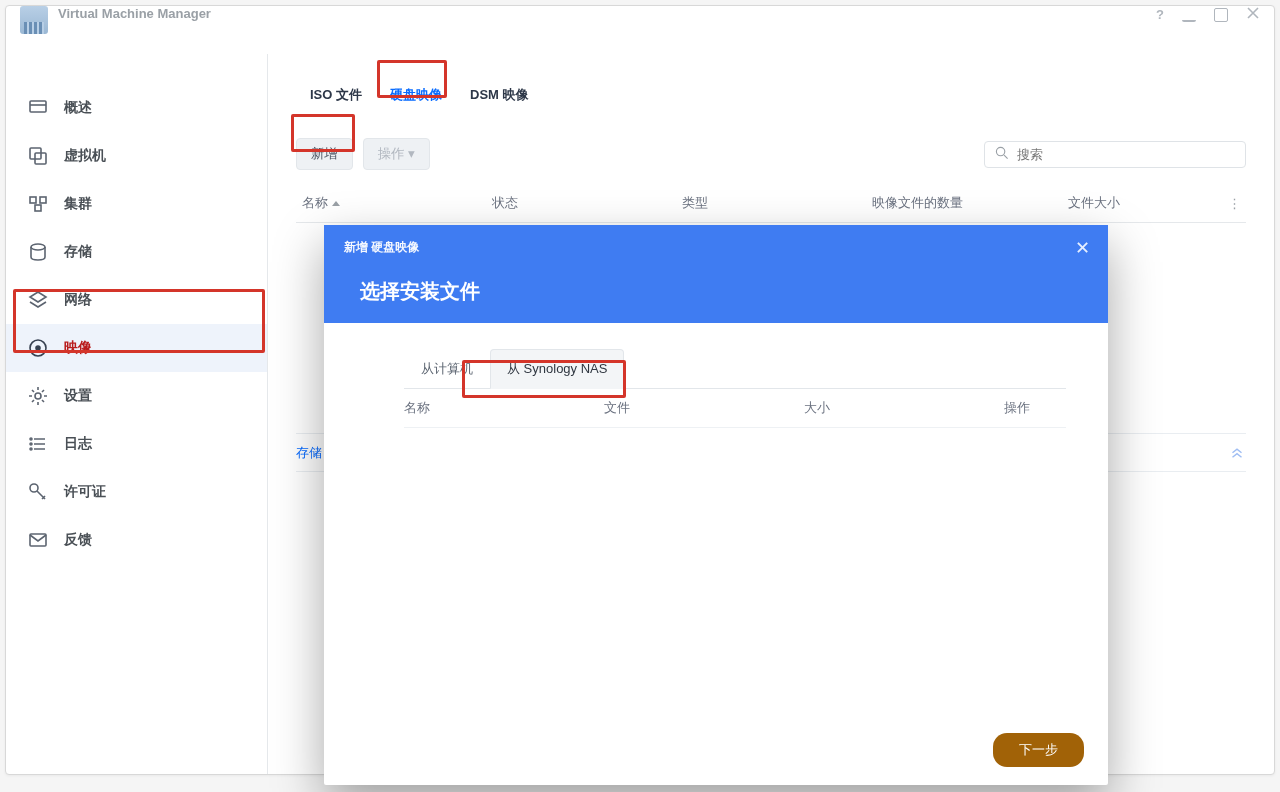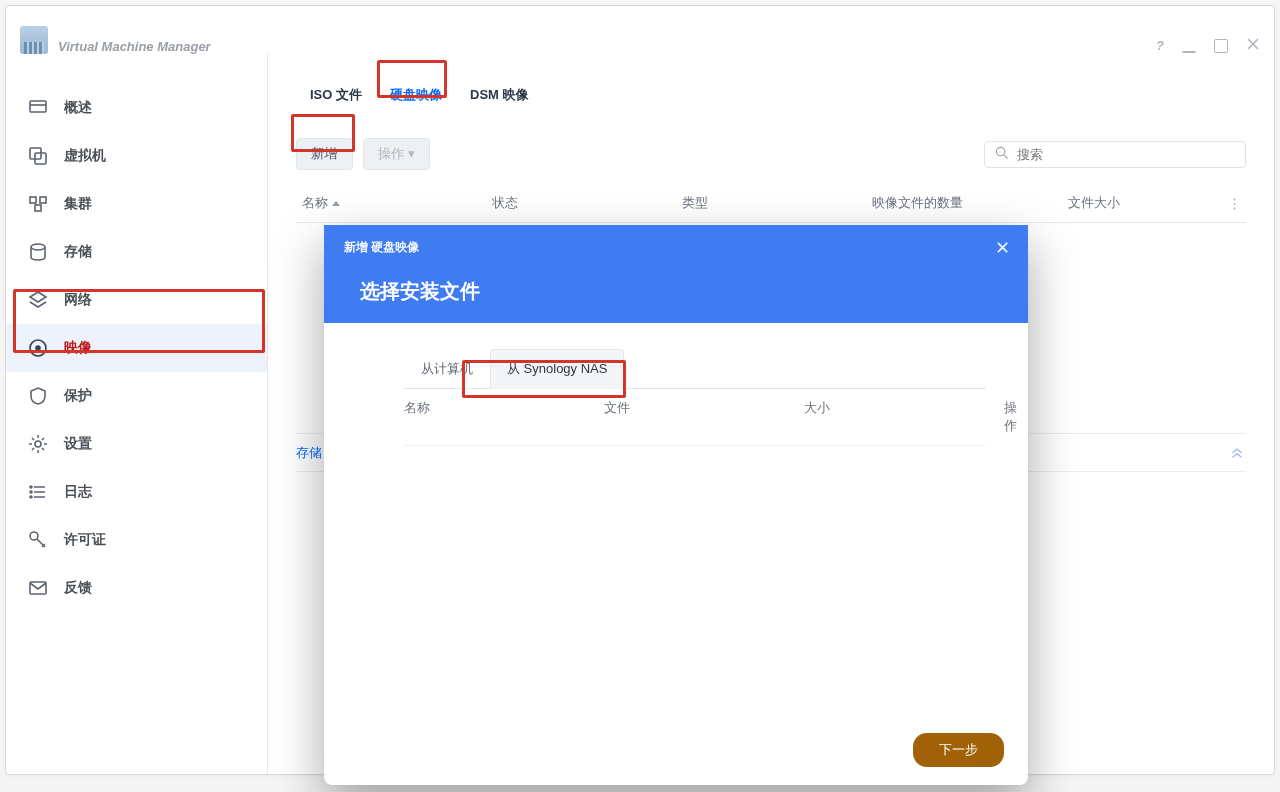--- a/index.html
+++ b/index.html
@@ -1,20 +1,20 @@
 <!DOCTYPE html>
 <html><head>
 <meta charset="utf-8">
 <style>
 * { box-sizing: border-box; margin: 0; padding: 0; }
 body { font-family: -apple-system, "Segoe UI", sans-serif; font-size: 13px; color: #4a5568; background: #f5f5f5; width: 1280px; height: 792px; overflow: hidden; }
 
 .window { width: 1270px; height: 770px; margin: 5px; background: #fff; border: 1px solid #d8d8d8; border-radius: 4px; display: flex; flex-direction: column; box-shadow: 0 1px 3px rgba(0,0,0,.05); }
 
-.titlebar { display: flex; align-items: flex-end; height: 48px; padding: 0 14px; gap: 10px; color: #9aa0a6; font-weight: 600; font-style: italic; }
+.titlebar { display: flex; align-items: flex-start; height: 48px; padding: 0 14px; gap: 10px; color: #9aa0a6; font-weight: 600; }
 .titlebar .app-icon { width: 28px; height: 28px; background: linear-gradient(#b8cfe6,#9bb8d4); border-radius: 3px; display:flex;align-items:flex-end;justify-content:center; }
 .titlebar .app-icon::after { content:""; width:20px; height:12px; background: repeating-linear-gradient(90deg,#6a8fb5 0 3px,#b8cfe6 3px 5px); }
 .winbtns { margin-left: auto; display: flex; align-items: center; gap: 18px; color: #b0b6bd; }
 .winbtns svg, .winbtns .wb { width: 14px; height: 14px; }
 .wb { border:1.5px solid currentColor; border-radius:2px; }
 .wb-min { border:none; border-bottom:2px solid currentColor; height:1px; }
 
 .body-split { flex:1; display:flex; min-height:0; }
 
 .sidebar { width: 262px; border-right: 1px solid #e5e8eb; padding-top: 30px; font-weight: bold; }
@@ -40,21 +40,21 @@
 .thead > div { padding-left: 6px; display:flex; align-items:center; gap:4px; }
 .col-name{flex:0 0 190px} .col-status{flex:0 0 190px} .col-type{flex:0 0 190px} .col-count{flex:0 0 196px} .col-size{flex:1} .col-more{flex:0 0 24px; color:#9aa0a6}
 .sort-tri{width:0;height:0;border-left:4px solid transparent;border-right:4px solid transparent;border-bottom:5px solid #9aa0a6}
 
 .storage-row { margin-top: 210px; display:flex; align-items:center; border-top:1px solid #e9edf1; border-bottom:1px solid #e9edf1; padding:8px 0; color:#0a6cff; font-weight:500; }
 .storage-row .chev { margin-left:auto; color:#9fbdf3; }
 
 .red-box{border:3px solid #d4352a;border-radius:2px;position:absolute;pointer-events:none;z-index:50}
 
 .dialog-backdrop { position:absolute; left:0; right:0; top:0; bottom:0; pointer-events:none; }
-.dialog { position:absolute; left:324px; top:225px; width:704px; height:560px; background:#fff; box-shadow:0 20px 50px rgba(0,0,0,.35); border-radius:8px; display:flex; flex-direction:column; pointer-events:auto; }
+.dialog { position:absolute; left:324px; top:225px; width:784px; height:560px; background:#fff; box-shadow:0 20px 50px rgba(0,0,0,.35); border-radius:2px; display:flex; flex-direction:column; pointer-events:auto; }
 .dlg-top { background:#3f7cf2; color:#fff; padding:14px 20px 18px 20px; }
 .dlg-crumb { font-size:12px; opacity:.95; font-weight:600; }
 .dlg-close { position:absolute; right:18px; top:12px; color:#e6efff; cursor:pointer; font-size:18px; }
 .dlg-title { margin-top:22px; margin-left:16px; font-size:20px; font-weight:700; }
 
 .dlg-body { flex:1; padding: 26px 42px 0 42px; margin-left: 38px; }
 .source-tabs { display:flex; border-bottom:1px solid #e2e6ea; }
 .source-tab { padding:10px 16px; border:1px solid transparent; margin-bottom:-1px; border-radius:4px 4px 0 0; color:#5b6470; cursor:pointer; }
 .source-tab.active { background:#f3f5f7; border-color:#e2e6ea; border-bottom-color:#f3f5f7; color:#2f3640; }
 .dlg-thead { display:flex; padding:10px 0; color:#6b7280; border-bottom:1px solid #eef1f4; }
@@ -135,28 +135,20 @@
             <svg viewBox="0 0 20 20">
               <circle cx="10" cy="10" r="8"></circle>
               <circle cx="10" cy="10" r="2" fill="currentColor"></circle>
             </svg>
           </span>
           <span>映像</span>
         </div>
       <div class="side-item">
           <span class="side-icon">
             <svg viewBox="0 0 20 20">
-              <path d="M10 2l7 3v5c0 5-3 7-7 8-4-1-7-3-7-8V5z"></path>
-            </svg>
-          </span>
-          <span>保护</span>
-        </div>
-      <div class="side-item">
-          <span class="side-icon">
-            <svg viewBox="0 0 20 20">
               <circle cx="10" cy="10" r="3"></circle>
               <path d="M10 1v3M10 16v3M1 10h3M16 10h3M4 4l2 2M14 14l2 2M16 4l-2 2M6 14l-2 2"></path>
             </svg>
           </span>
           <span>设置</span>
         </div>
       <div class="side-item">
           <span class="side-icon">
             <svg viewBox="0 0 20 20">
               <path d="M6 5h11M6 10h11M6 15h11"></path>

